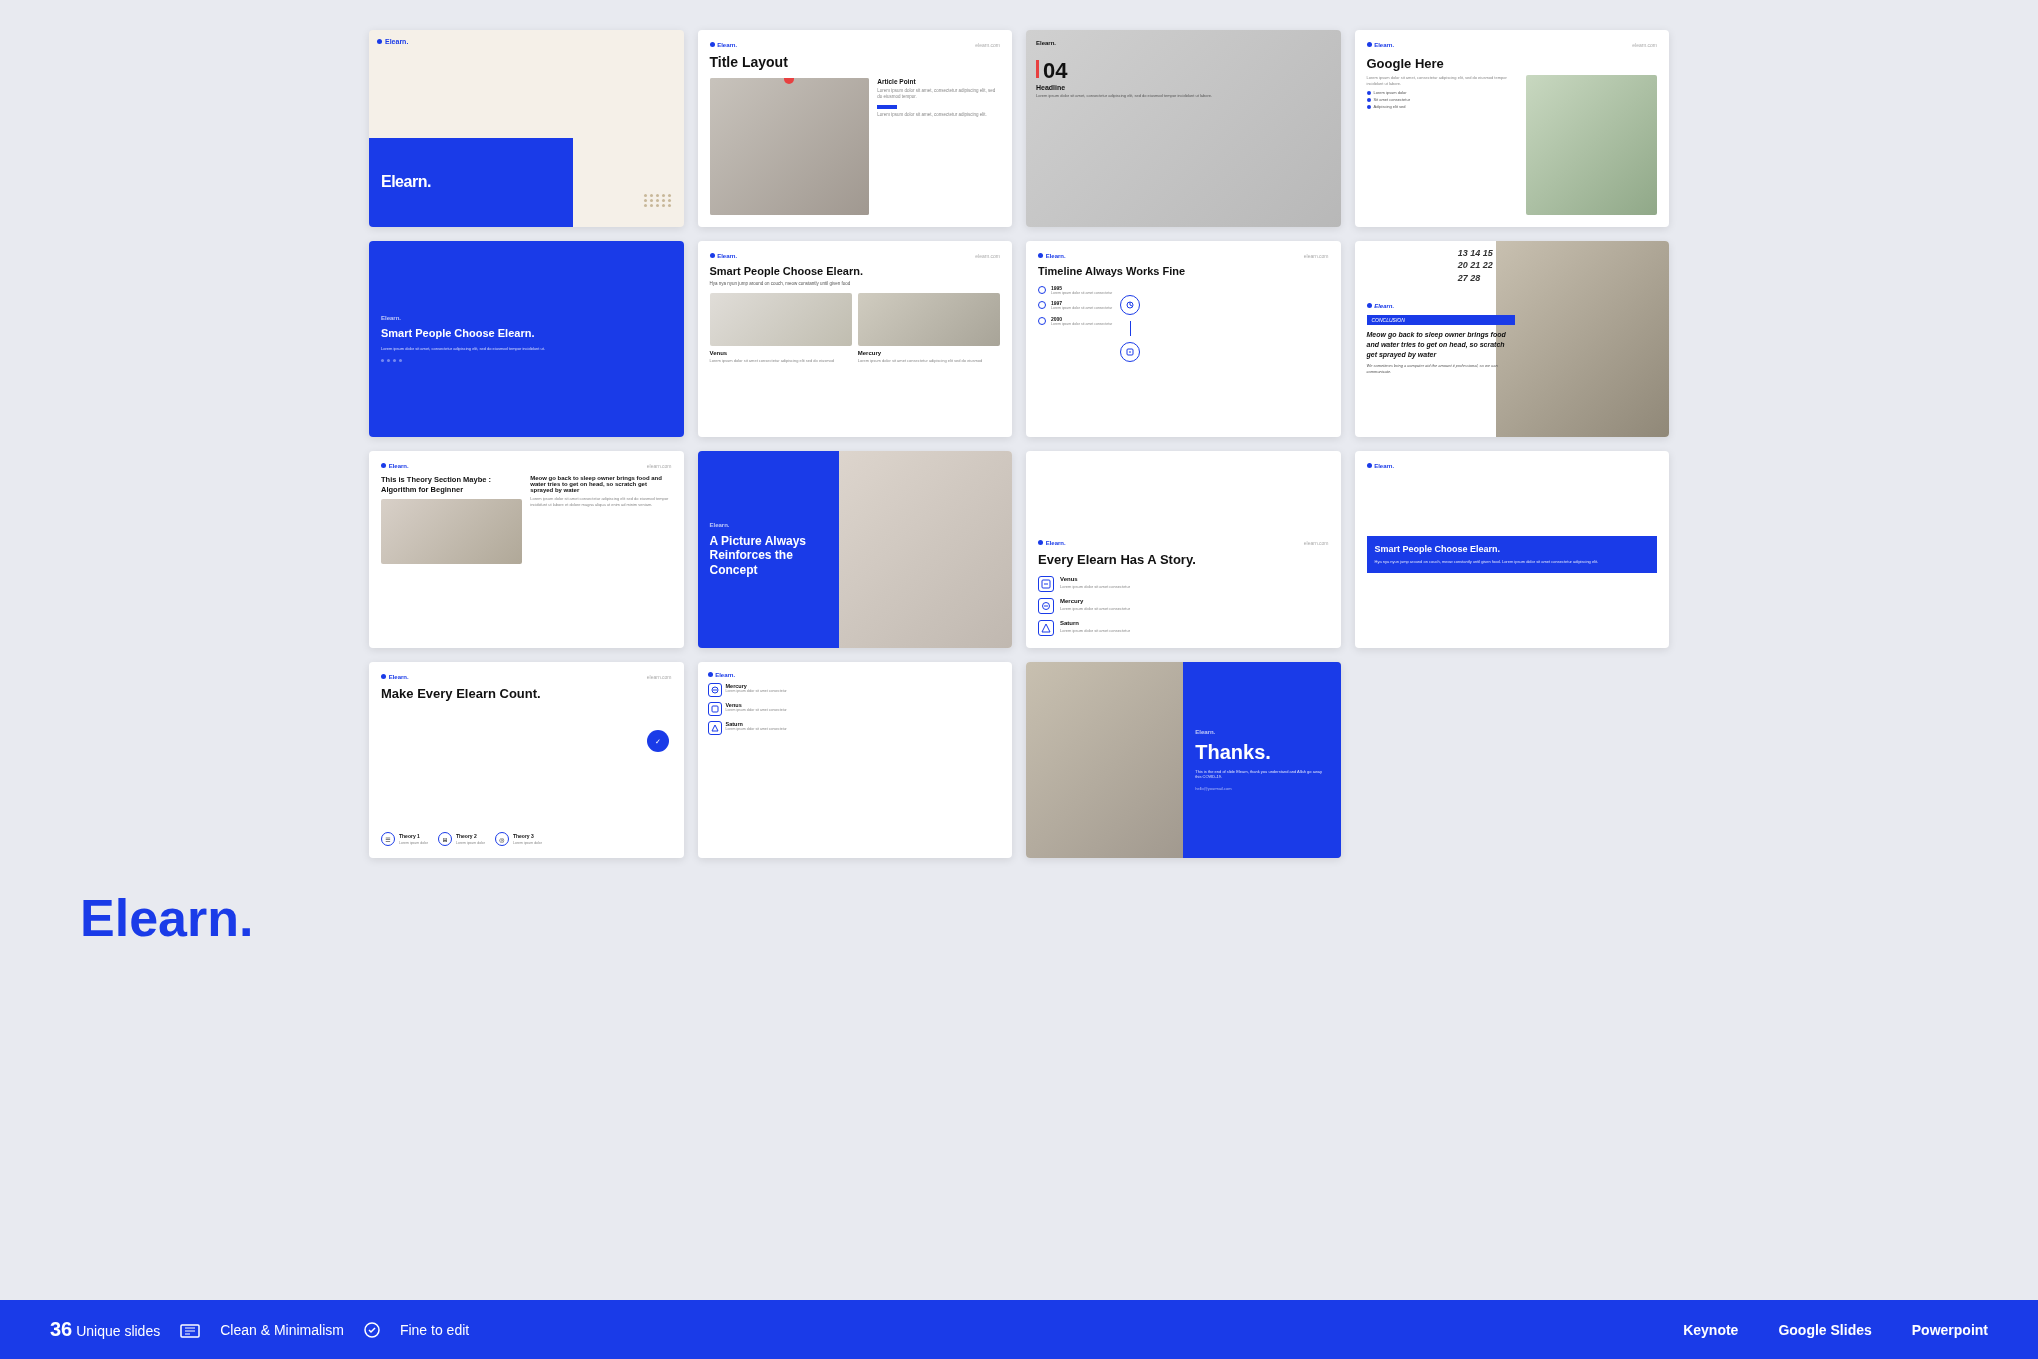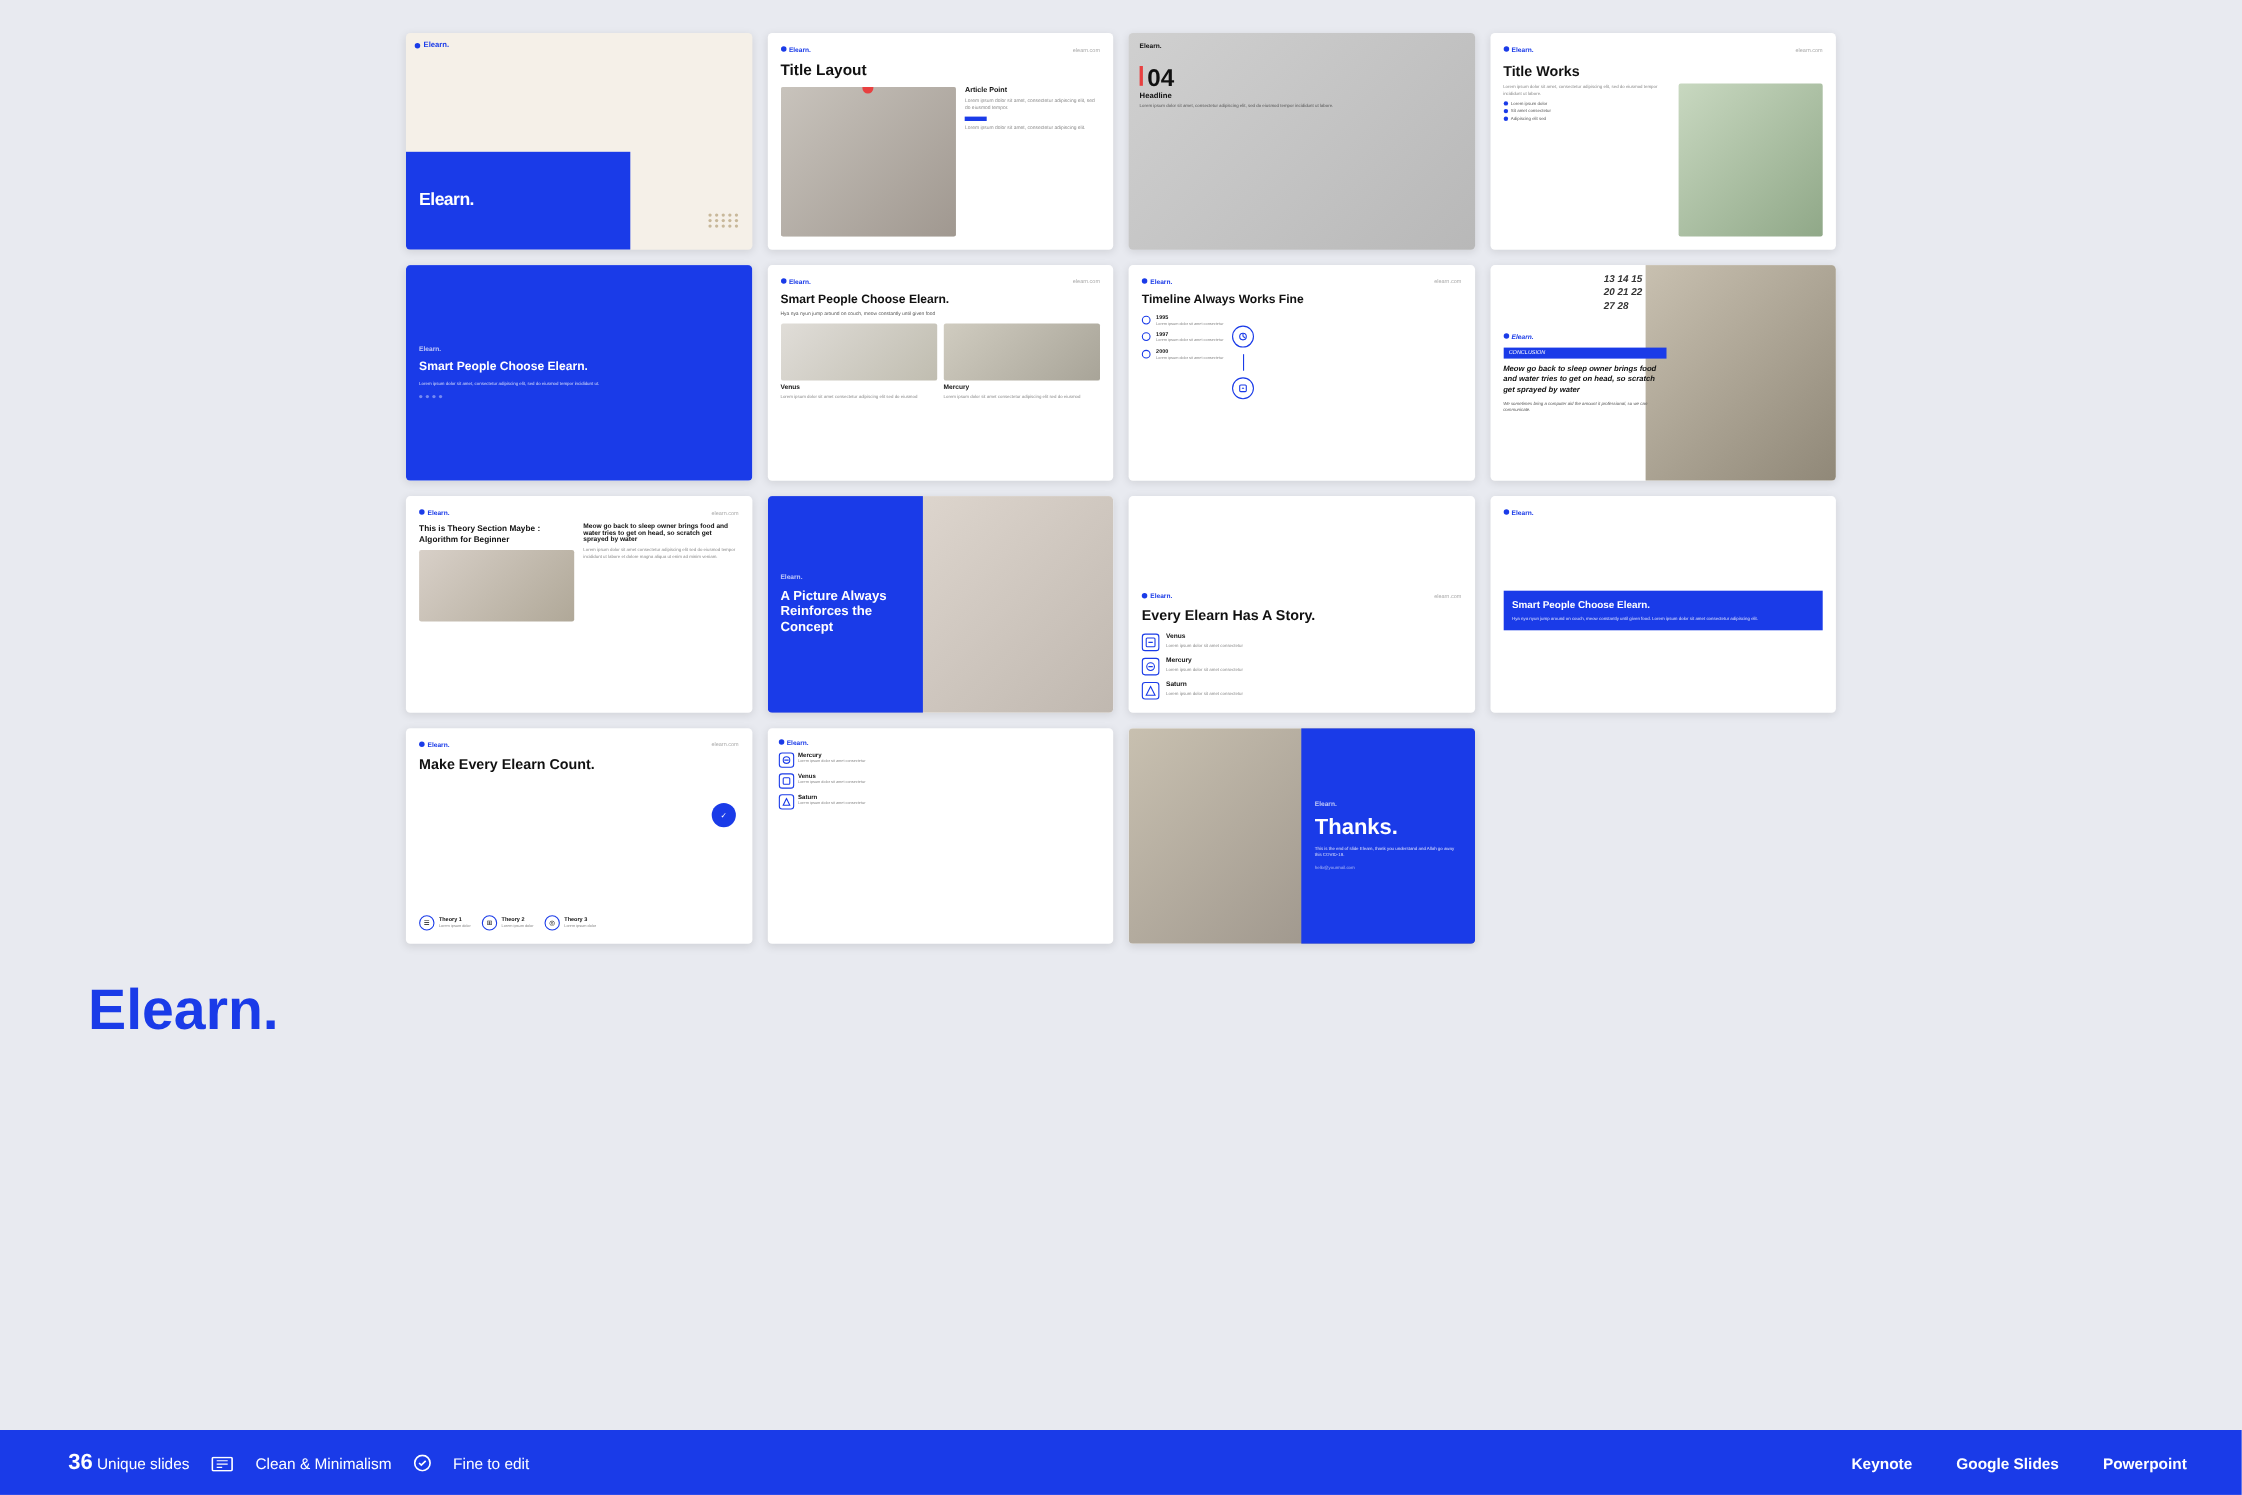--- a/index.html
+++ b/index.html
@@ -709,21 +709,20 @@
       padding: 18px 50px;
       display: flex;
       align-items: center;
       justify-content: space-between;
     }
     .footer-left {
       display: flex;
       align-items: center;
       gap: 20px;
       font-size: 14px;
-      margin-left: 12px;
     }
     .footer-num {
       font-size: 20px;
       font-weight: 900;
     }
     .footer-sep {
       color: rgba(255,255,255,0.5);
     }
     .footer-right {
       display: flex;
@@ -822,21 +821,21 @@
         <div class="slide-3-headline">Headline</div>
         <div class="slide-3-sub">Lorem ipsum dolor sit amet, consectetur adipiscing elit, sed do eiusmod tempor incididunt ut labore.</div>
       </div>
     </div>
 
     <div class="slide slide-4">
       <div class="slide-header">
         <div class="slide-logo-text"><span class="slide-logo-e"></span> Elearn.</div>
         <div class="slide-num-small">elearn.com</div>
       </div>
-      <div class="slide-4-title">Title Works</div>
+      <div class="slide-4-title">Google Here</div>
       <div class="slide-4-content">
         <div class="slide-4-left">
           <div class="slide-4-text">Lorem ipsum dolor sit amet, consectetur adipiscing elit, sed do eiusmod tempor incididunt ut labore.</div>
           <div class="slide-4-bullets">
             <div class="slide-4-bullet">
                 <span class="blue-dot"></span>
                 <span>Lorem ipsum dolor</span>
               </div>
             <div class="slide-4-bullet">
                 <span class="blue-dot"></span>

